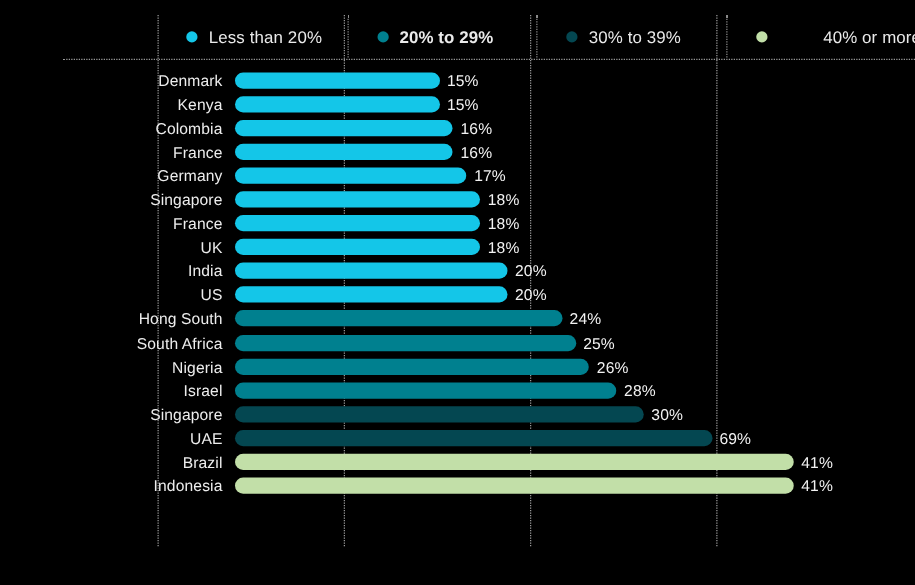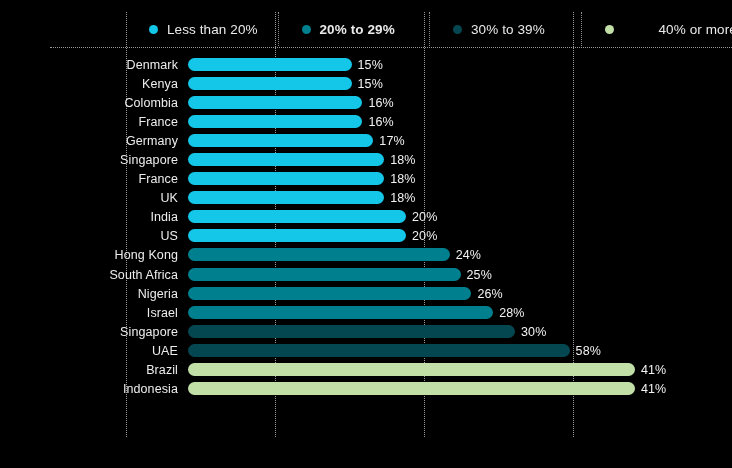--- a/index.html
+++ b/index.html
@@ -224,21 +224,21 @@
         </div>
       </div>
       <div class="bar-row">
         <div class="row-label">US</div>
         <div class="bar-wrap">
           <div class="bar" style="width: 218.049px; background: rgb(20, 198, 232);"></div>
           <span class="bar-value">20%</span>
         </div>
       </div>
       <div class="bar-row">
-        <div class="row-label">Hong Kong</div>
+        <div class="row-label">Hong South</div>
         <div class="bar-wrap">
           <div class="bar" style="width: 261.659px; background: rgb(0, 128, 143);"></div>
           <span class="bar-value">24%</span>
         </div>
       </div>
       <div class="bar-row">
         <div class="row-label">South Africa</div>
         <div class="bar-wrap">
           <div class="bar" style="width: 272.561px; background: rgb(0, 128, 143);"></div>
           <span class="bar-value">25%</span>
@@ -262,21 +262,21 @@
         <div class="row-label">Singapore</div>
         <div class="bar-wrap">
           <div class="bar" style="width: 327.073px; background: rgb(4, 71, 81);"></div>
           <span class="bar-value">30%</span>
         </div>
       </div>
       <div class="bar-row">
         <div class="row-label">UAE</div>
         <div class="bar-wrap">
           <div class="bar" style="width: 381.585px; background: rgb(4, 71, 81);"></div>
-          <span class="bar-value">58%</span>
+          <span class="bar-value">69%</span>
         </div>
       </div>
       <div class="bar-row">
         <div class="row-label">Brazil</div>
         <div class="bar-wrap">
           <div class="bar" style="width: 447px; background: rgb(194, 223, 168);"></div>
           <span class="bar-value">41%</span>
         </div>
       </div>
       <div class="bar-row">

